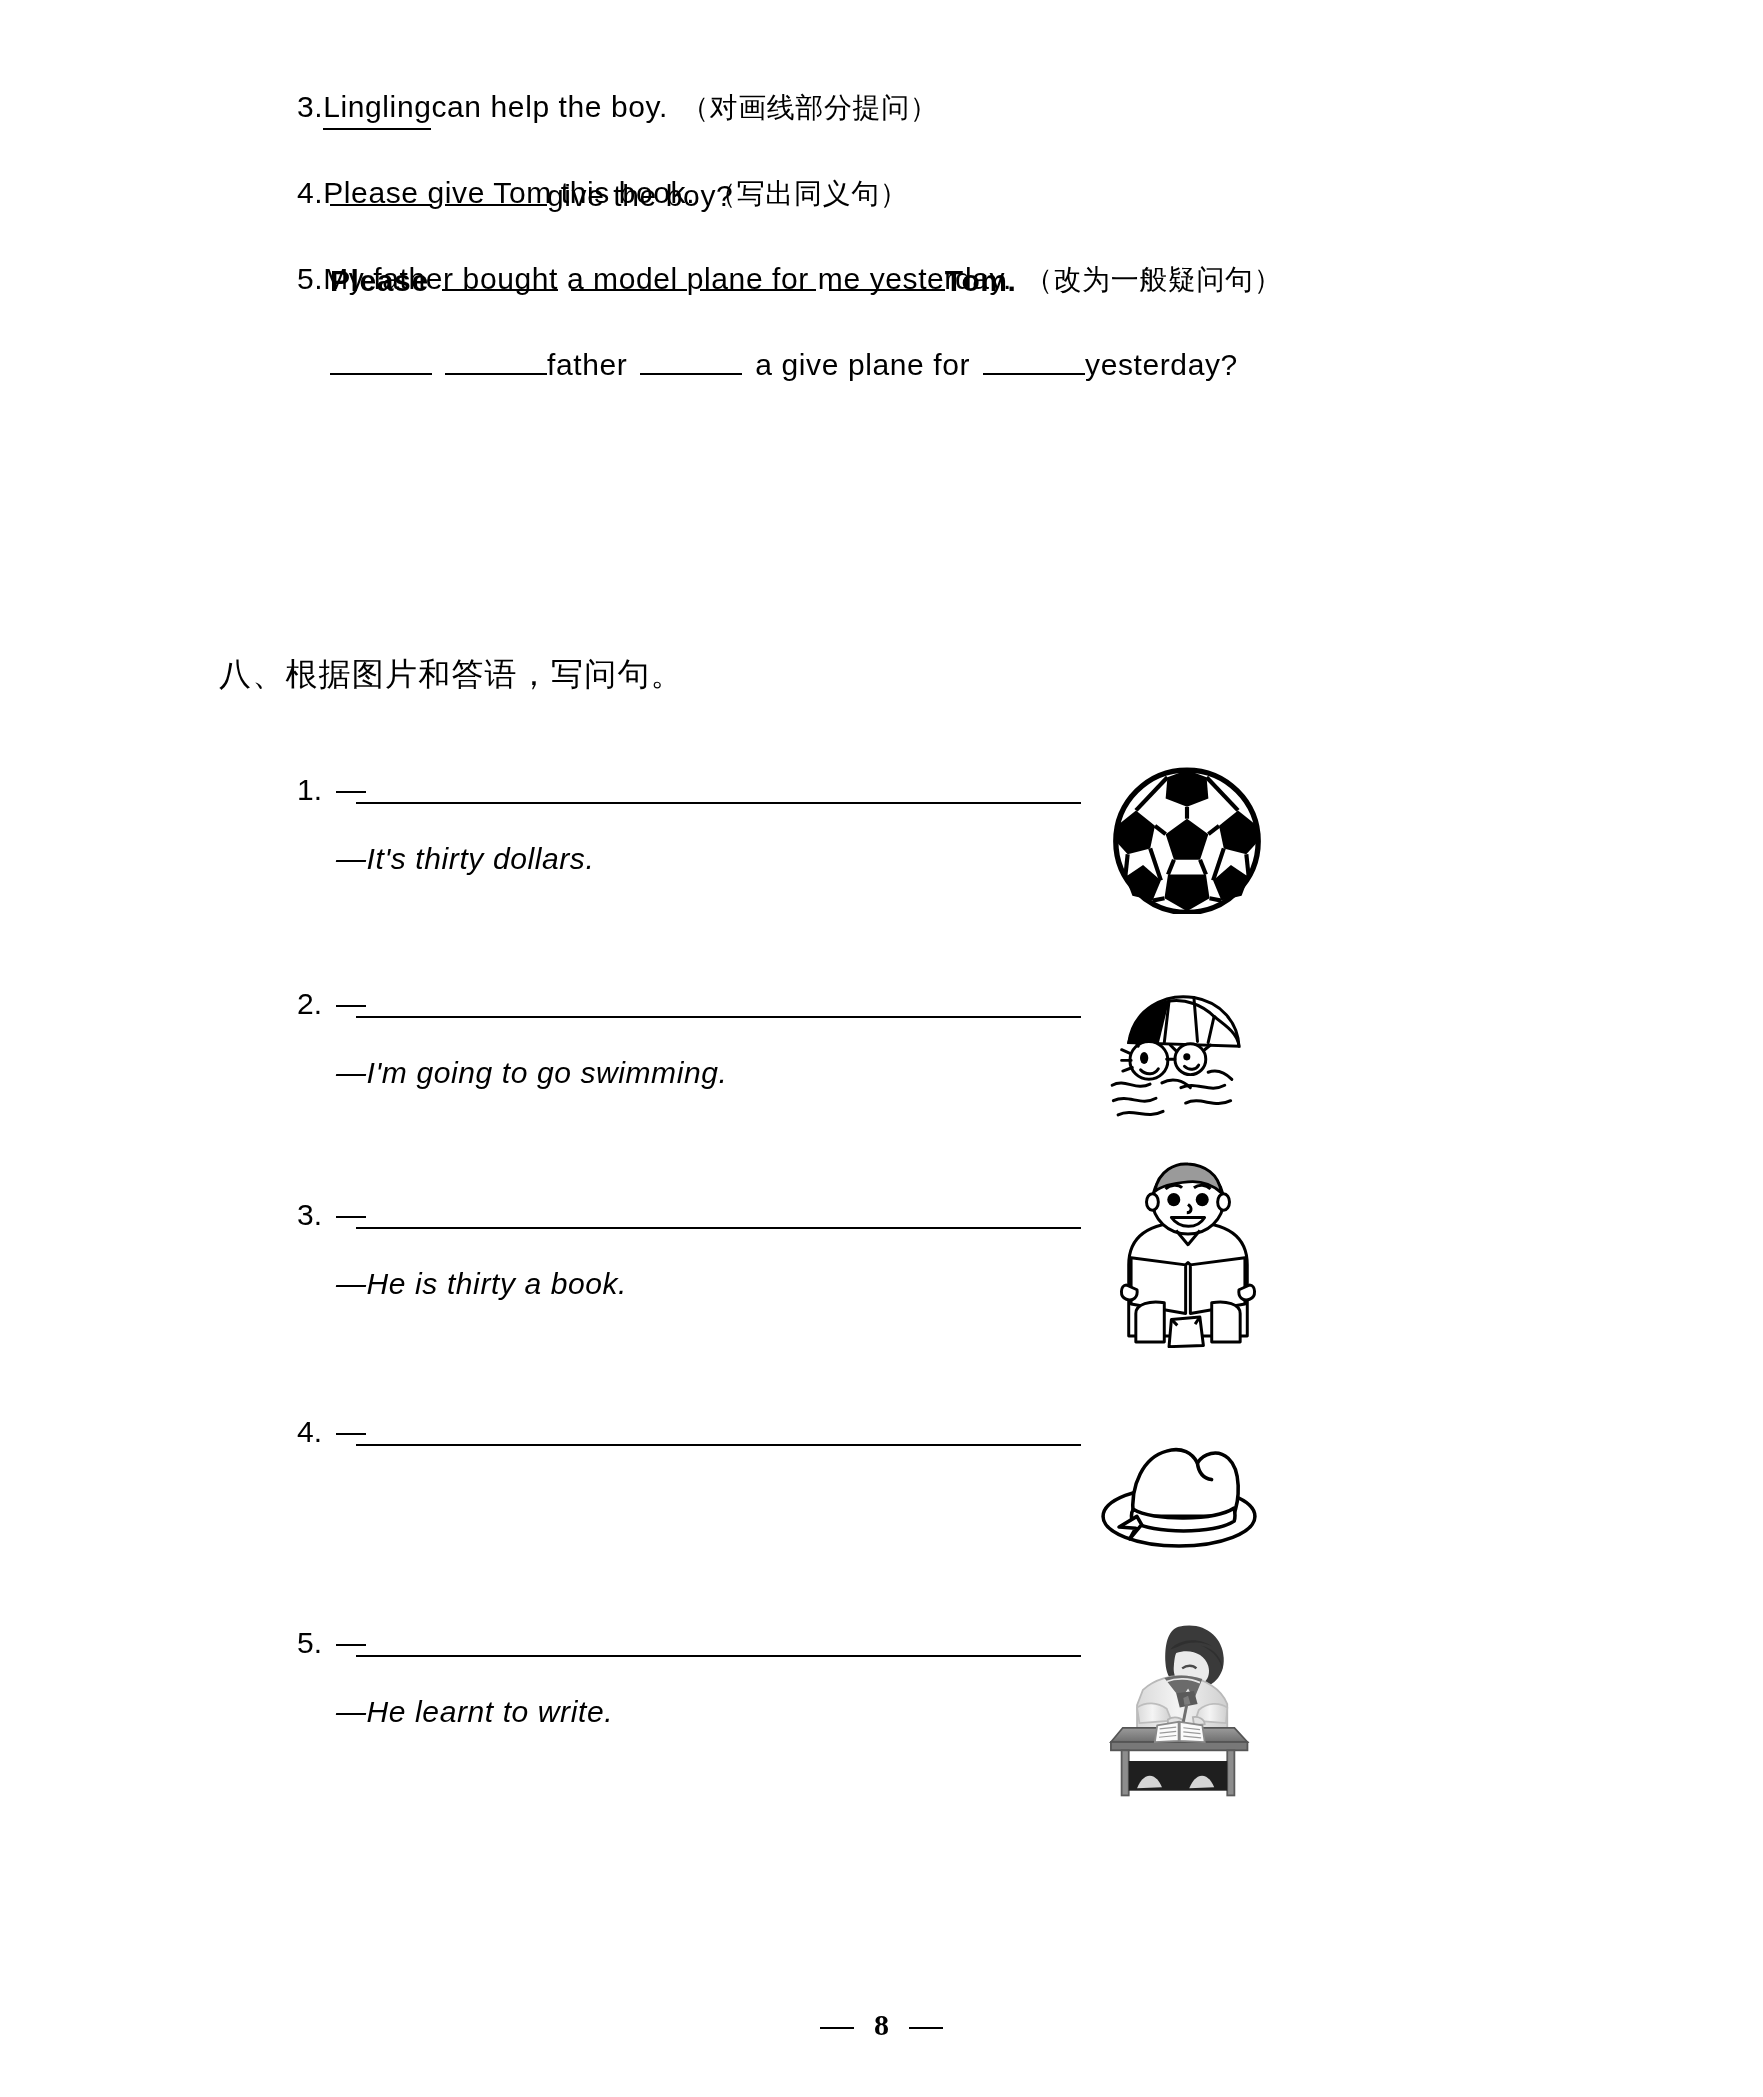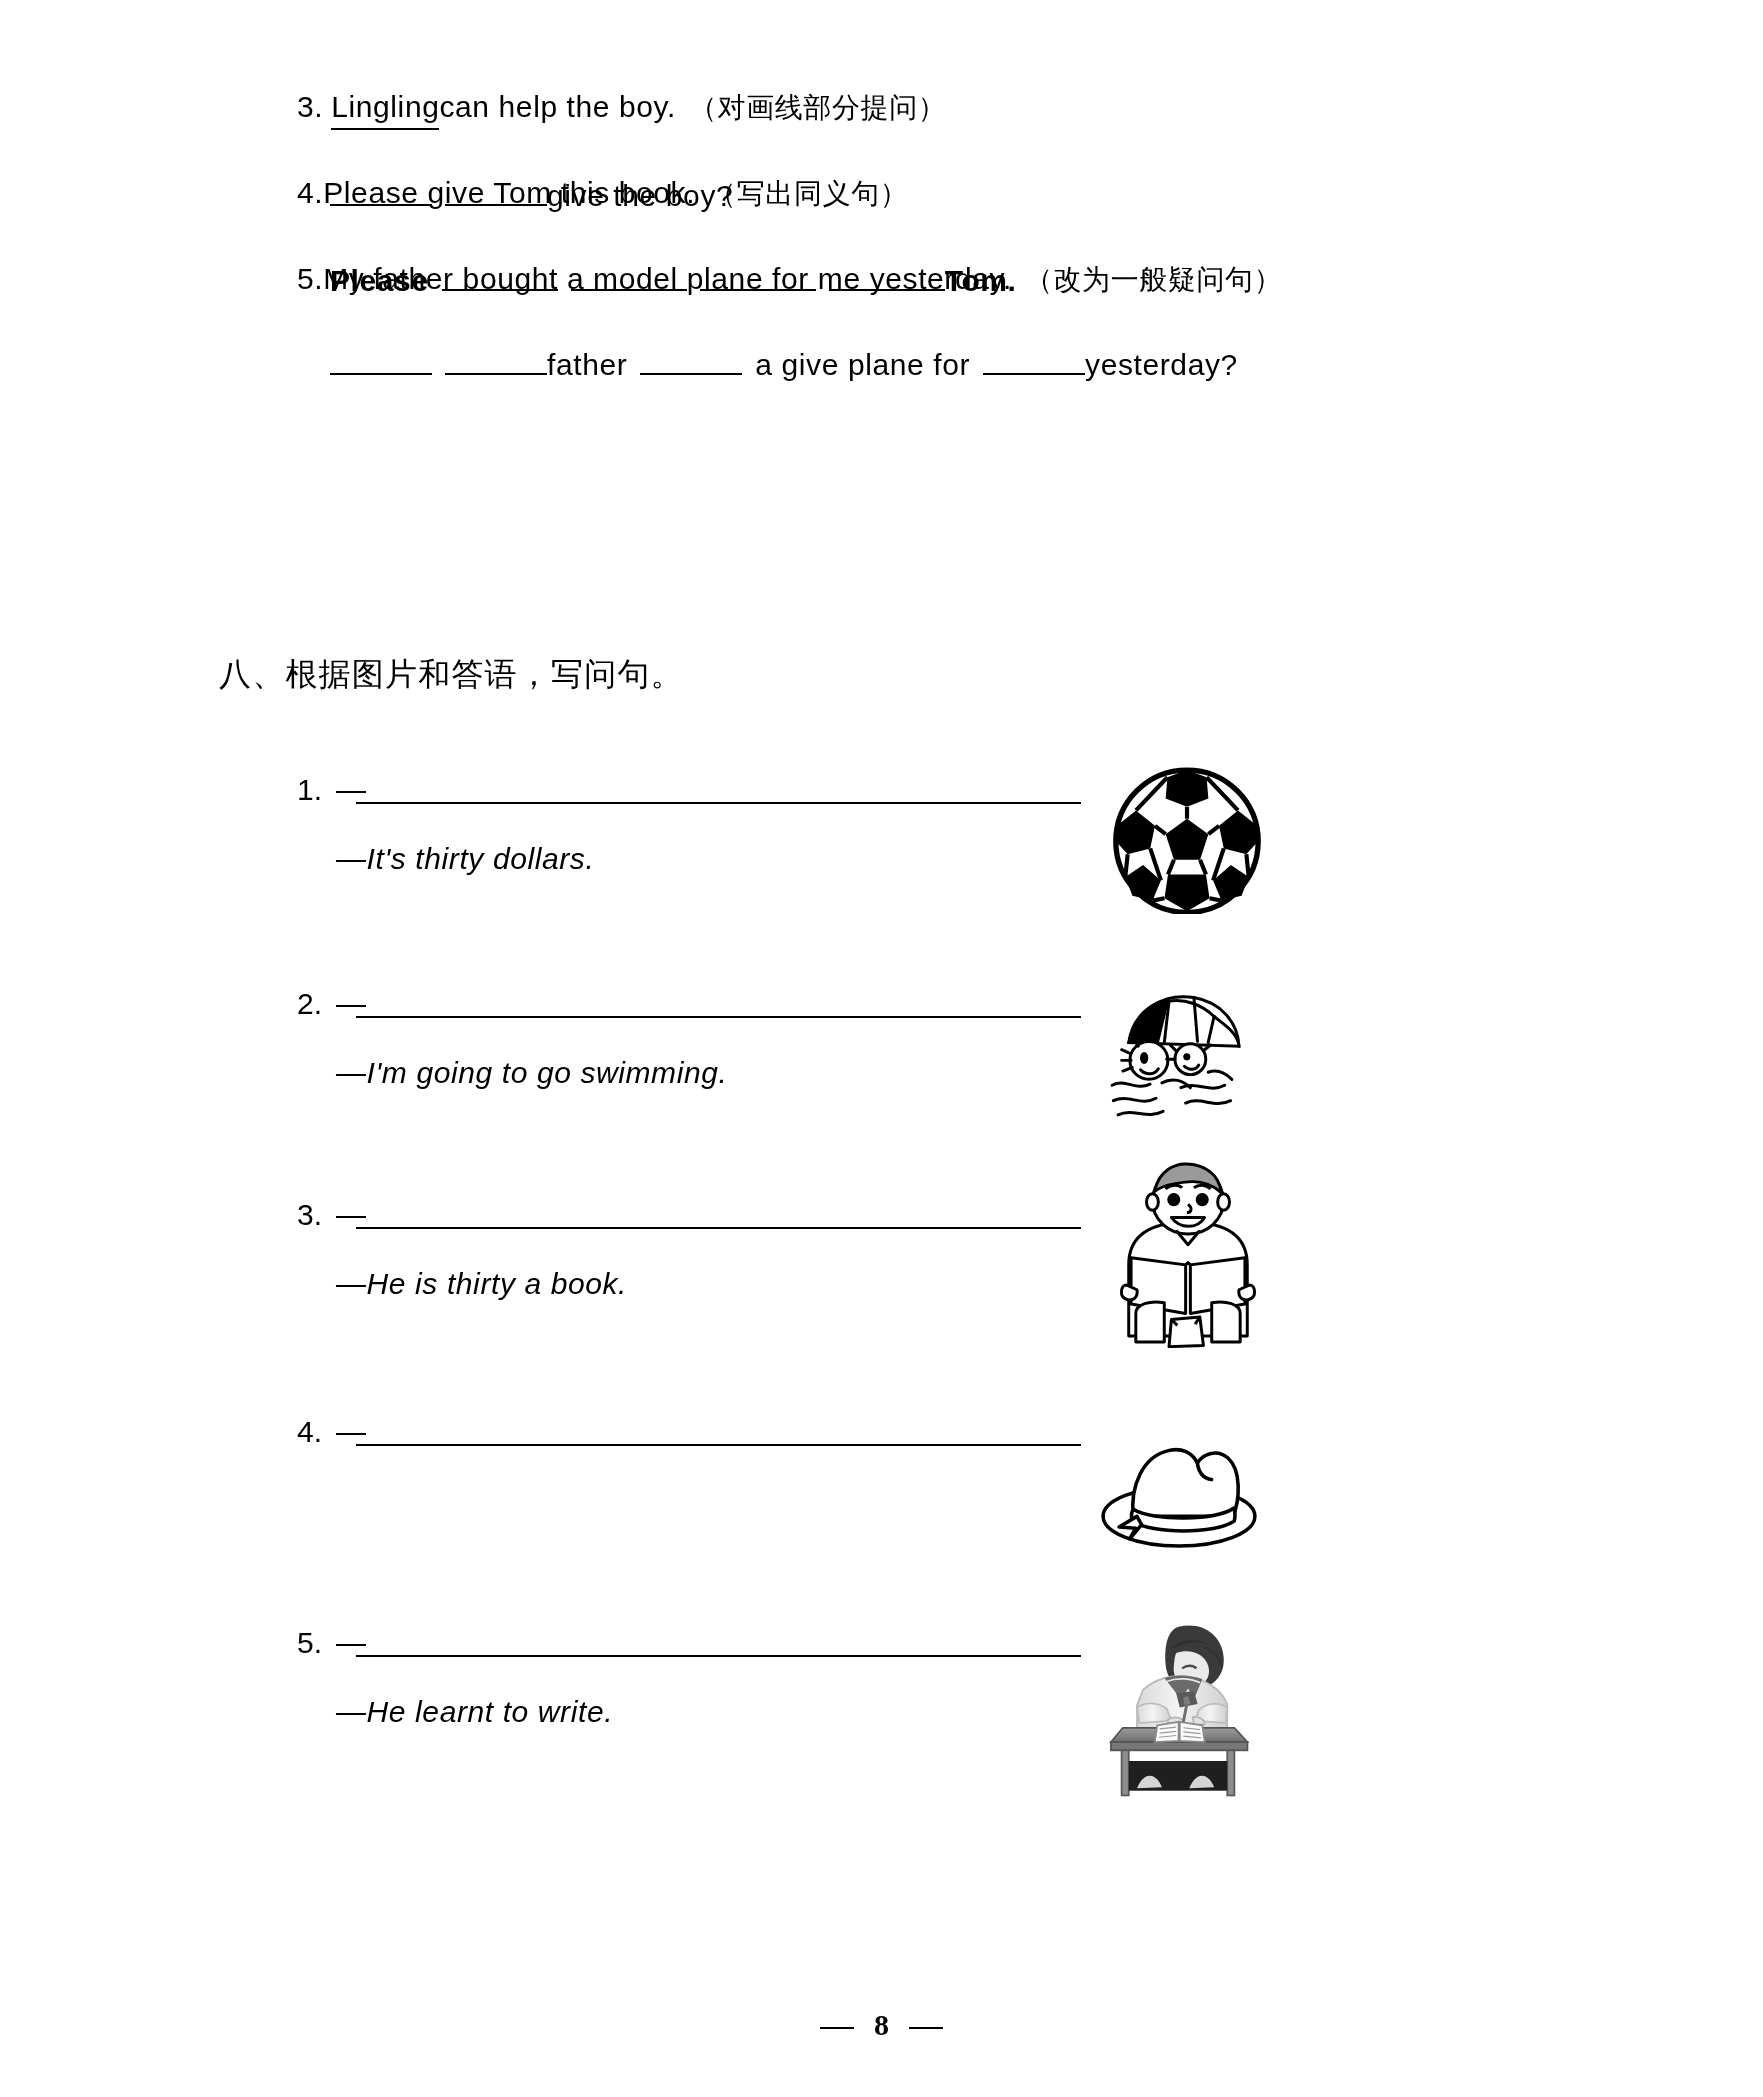--- a/index.html
+++ b/index.html
@@ -31,21 +31,20 @@
     white-space: nowrap;
     font-size: 30px;
     letter-spacing: 0.6px;
   }
 
   .cn { font-family: "DejaVu Sans", sans-serif; font-size: 28px; margin-left: 13px; }
 
   .underline-word {
     border-bottom: 2.4px solid #000;
     padding-bottom: 3.6px;
-    margin-left: 8px;
   }
 
   
   .blank {
     display: inline-block;
     border-bottom: 2.4px solid #000;
     height: 26px;
     vertical-align: bottom;
   }
   .blank-sm { width: 102px; }

